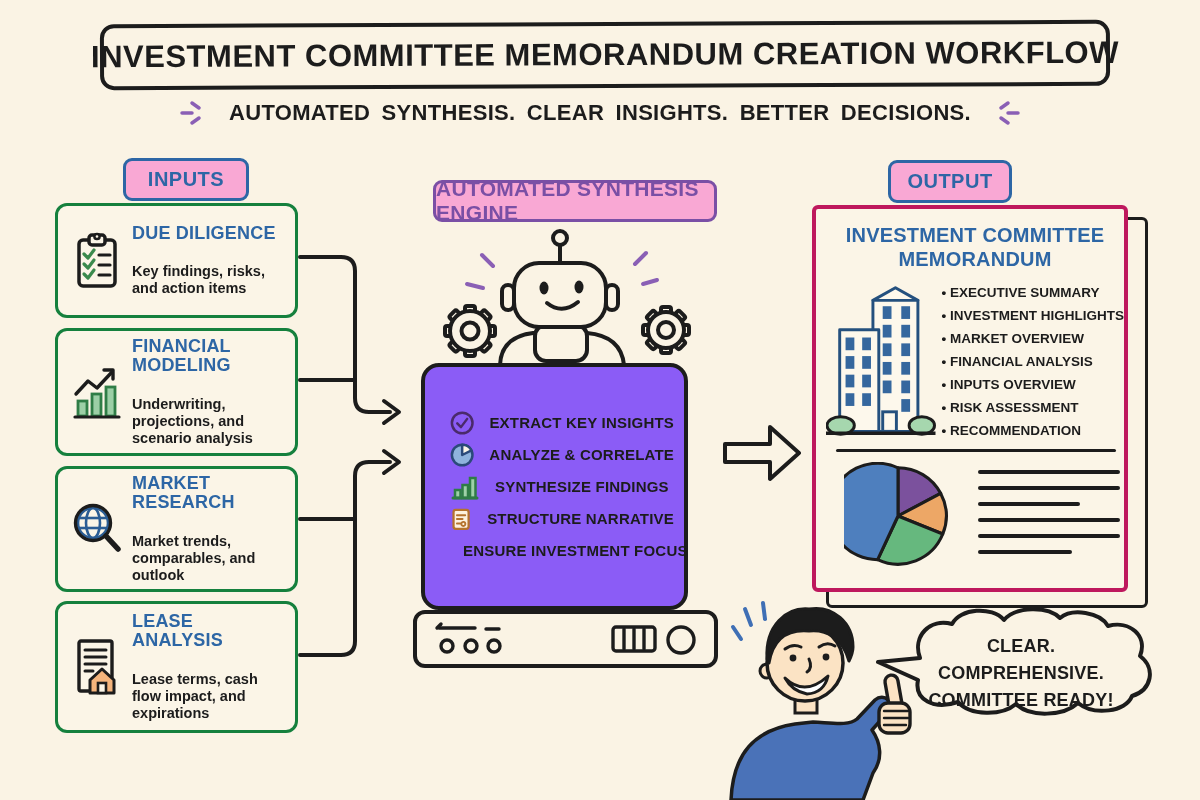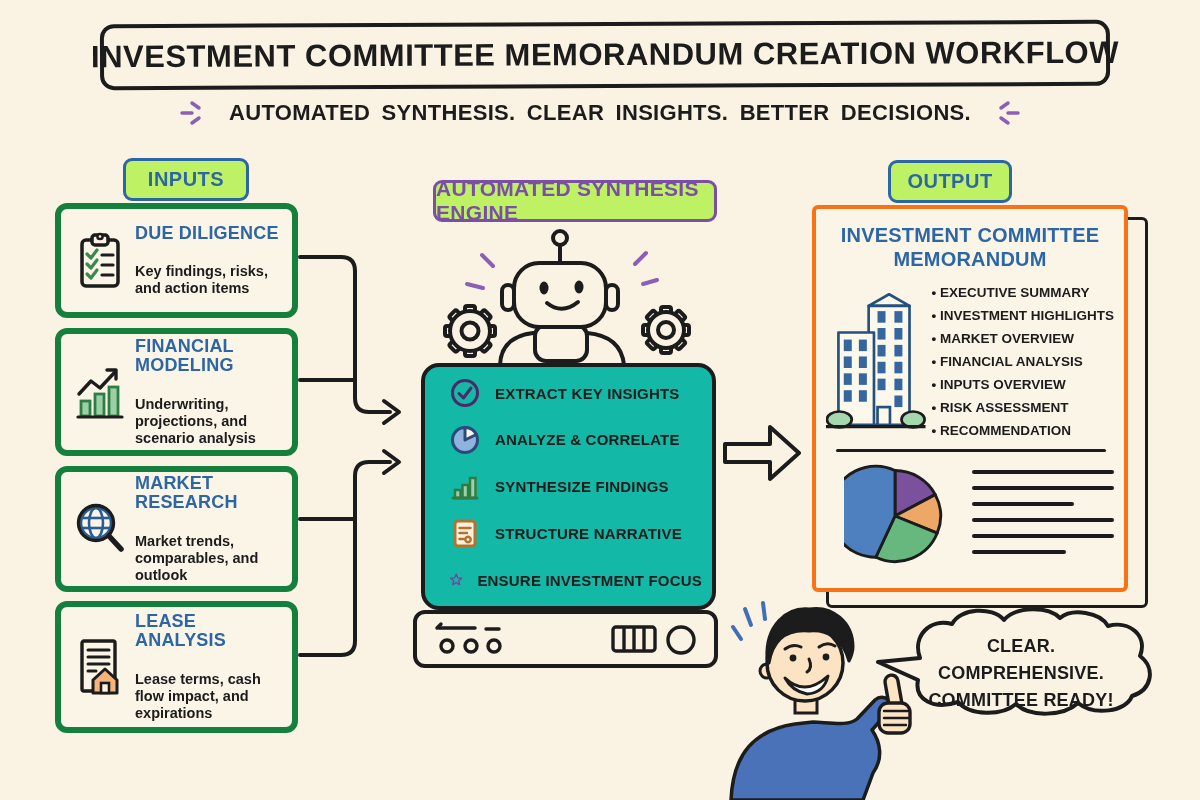--- a/index.html
+++ b/index.html
@@ -21,59 +21,59 @@
   .title-banner span{font-size:31px;font-weight:700;letter-spacing:.5px;white-space:nowrap;}
 
   .subtitle-row{
     left:0;top:99px;width:1200px;display:flex;align-items:center;justify-content:center;gap:26px;
   }
   .subtitle-row span{font-size:22px;font-weight:700;word-spacing:5px;letter-spacing:.3px;}
 
   
   .sec-label{
     display:flex;align-items:center;justify-content:center;
-    border-radius:9px;background:#bef264;font-weight:700;
+    border-radius:9px;background:#f9a8d4;font-weight:700;
   }
   .sec-blue{border:3px solid #2d66a5;color:#2d66a5;font-size:20px;letter-spacing:.5px;}
   .sec-purple{border:3px solid #7a4fa5;color:#7a4fa5;font-size:21px;letter-spacing:.3px;}
 
   
   .card{
     left:55px;width:243px;background:#fbf5e7;
-    border:6px solid #15803d;border-radius:12px;
+    border:3px solid #15803d;border-radius:12px;
     display:flex;align-items:center;padding:6px 8px 6px 8px;box-sizing:border-box;
   }
   .card-icon{width:62px;flex:0 0 62px;display:flex;align-items:center;justify-content:center;}
   .card-text{flex:1;padding-left:4px;}
   .card-title{color:#2d66a5;font-weight:700;font-size:18px;line-height:1.04;margin-bottom:4px;letter-spacing:.2px;}
   .card-desc{font-size:14.5px;font-weight:700;line-height:1.18;margin-top:21px;}
 
   
   .engine-box{
-    left:421px;top:363px;width:295px;height:247px;background:#14b8a6;
+    left:421px;top:363px;width:267px;height:247px;background:#8b5cf6;
     border:4px solid #1c1c1c;border-radius:18px;box-sizing:border-box;
-    display:flex;flex-direction:column;justify-content:space-between;padding:10px 10px 10px 24px;
+    display:flex;flex-direction:column;justify-content:center;padding:10px 10px 10px 24px;
     z-index:3;
   }
   .step{display:flex;align-items:center;gap:14px;}
   .step-label{font-size:15px;font-weight:700;letter-spacing:.2px;white-space:nowrap;}
   .console{
     left:413px;top:610px;width:305px;height:58px;background:#faf3e4;
     border:4px solid #1c1c1c;border-radius:12px;box-sizing:border-box;z-index:3;
   }
 
   
   .doc-back{
     left:826px;top:217px;width:316px;height:385px;background:#faf3e4;
     border:3.5px solid #1c1c1c;border-radius:6px;z-index:1;
   }
   .doc{
     left:812px;top:205px;width:316px;height:387px;background:#fbf5e7;
-    border:4px solid #f97316;border-radius:6px;box-sizing:border-box;
-    padding:14px 10px 0 10px;z-index:2;
+    border:4px solid #be185d;border-radius:6px;box-sizing:border-box;
+    padding:14px 0 0 10px;z-index:2;
   }
   .doc-title{color:#2d66a5;font-weight:700;font-size:20px;line-height:1.2;text-align:center;letter-spacing:.2px;}
   .doc-row{display:flex;margin-top:6px;}
   .doc-sections{list-style:none;margin:4px 0 0 0;padding:0 0 0 6px;}
   .doc-sections li{font-size:13.5px;font-weight:700;line-height:23px;white-space:nowrap;}
   .doc-sections li::before{content:"• ";}
   .doc-divider{height:3px;background:#1c1c1c;margin:6px 8px 0 10px;border-radius:2px;}
   .doc-bottom{display:flex;align-items:flex-start;margin-top:10px;}
   .report-lines{margin:8px 0 0 26px;}
   .report-line{height:3.5px;background:#1c1c1c;border-radius:2px;margin-bottom:12.5px;}

